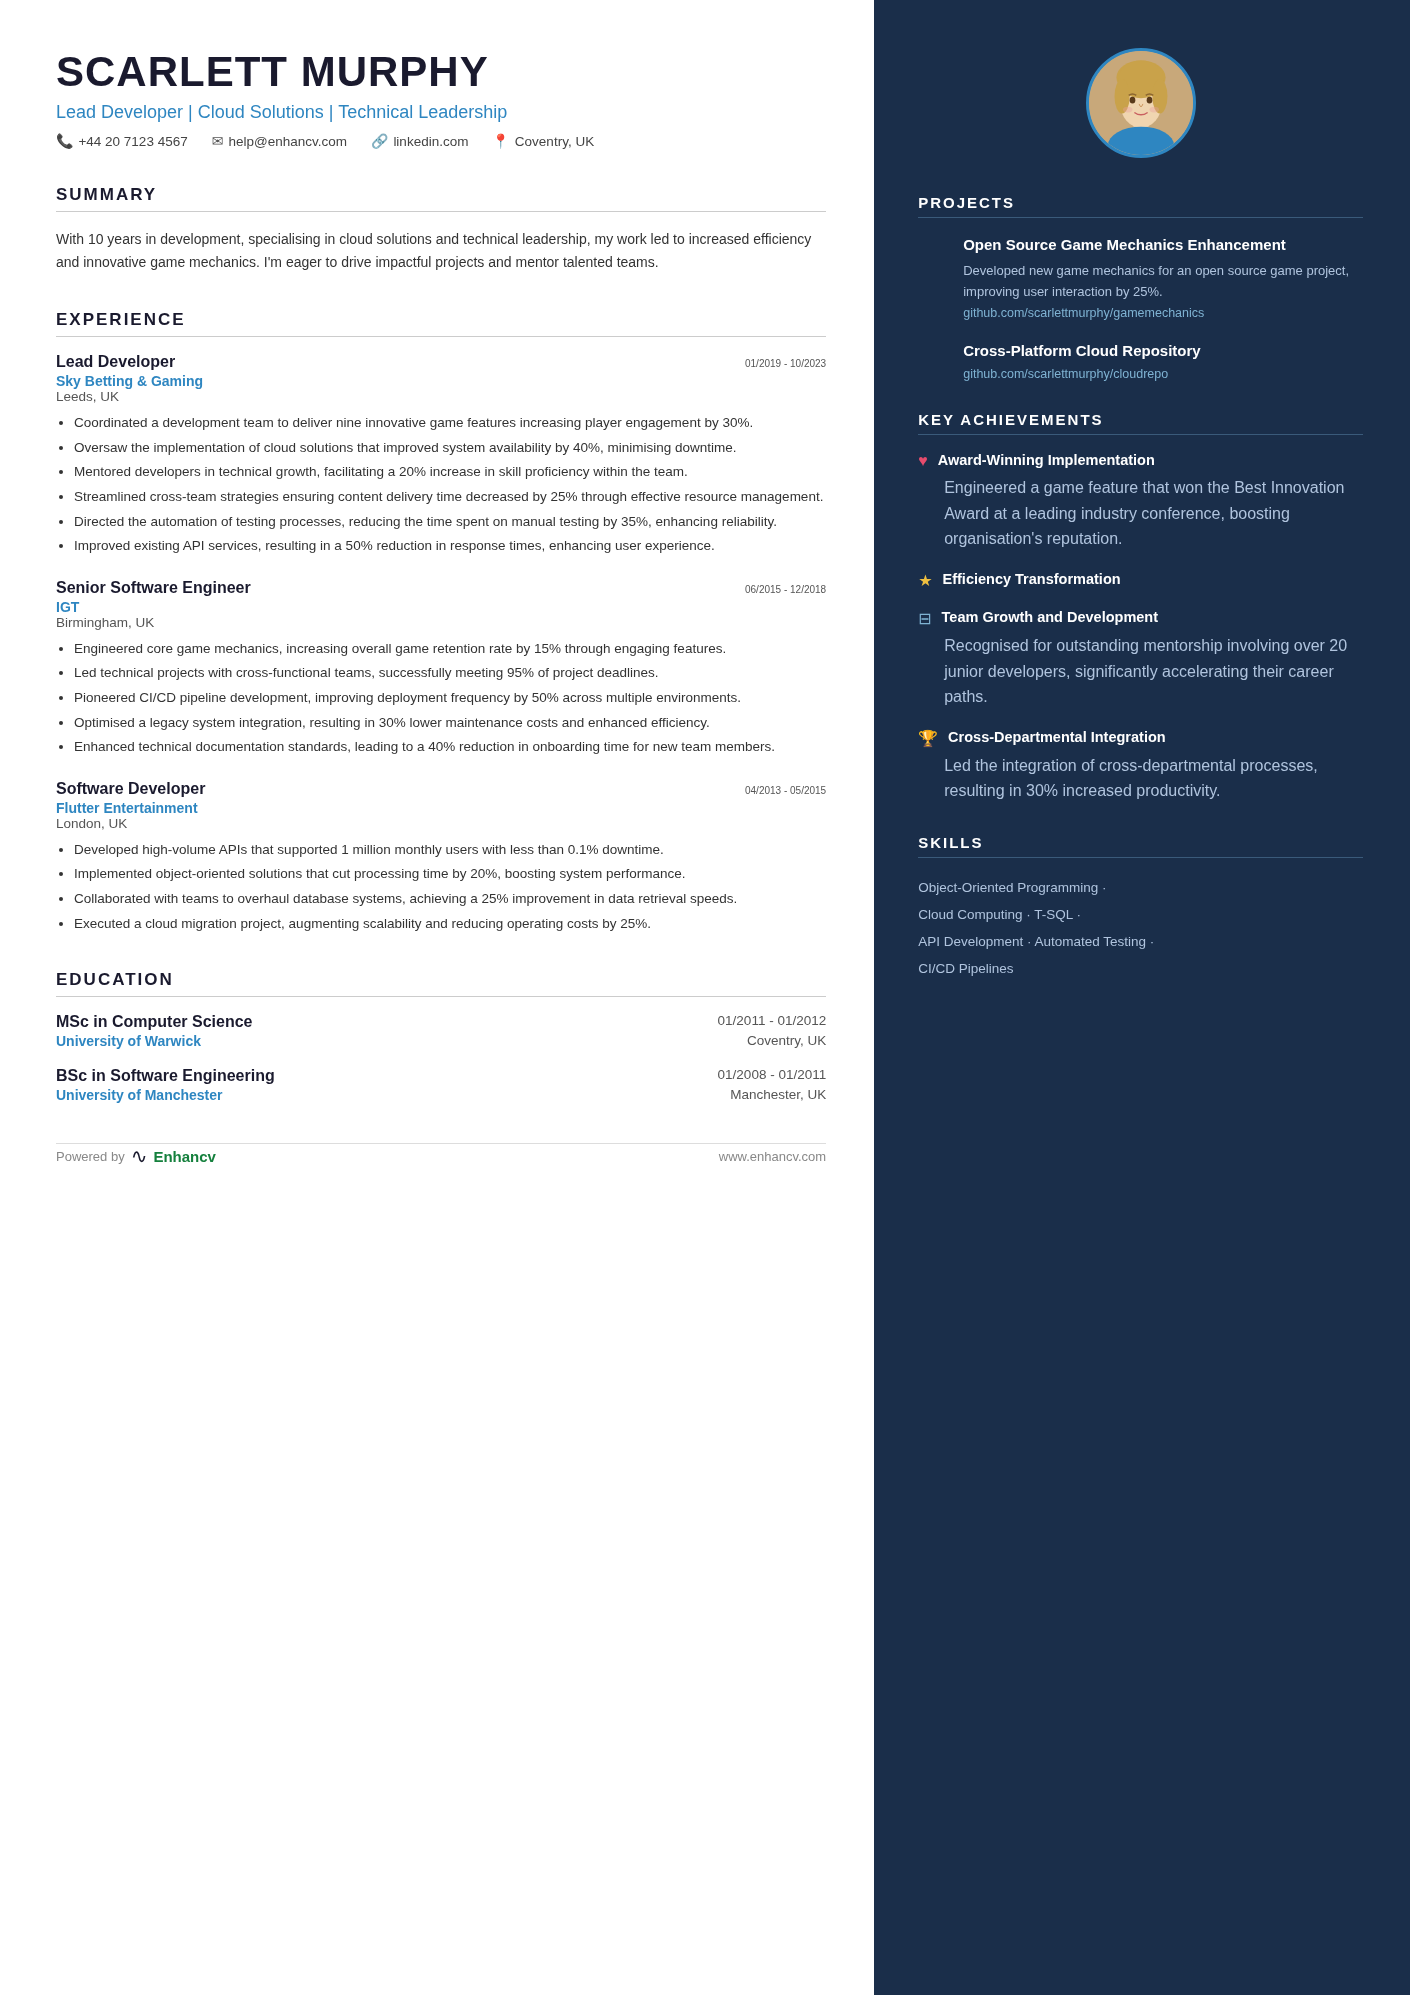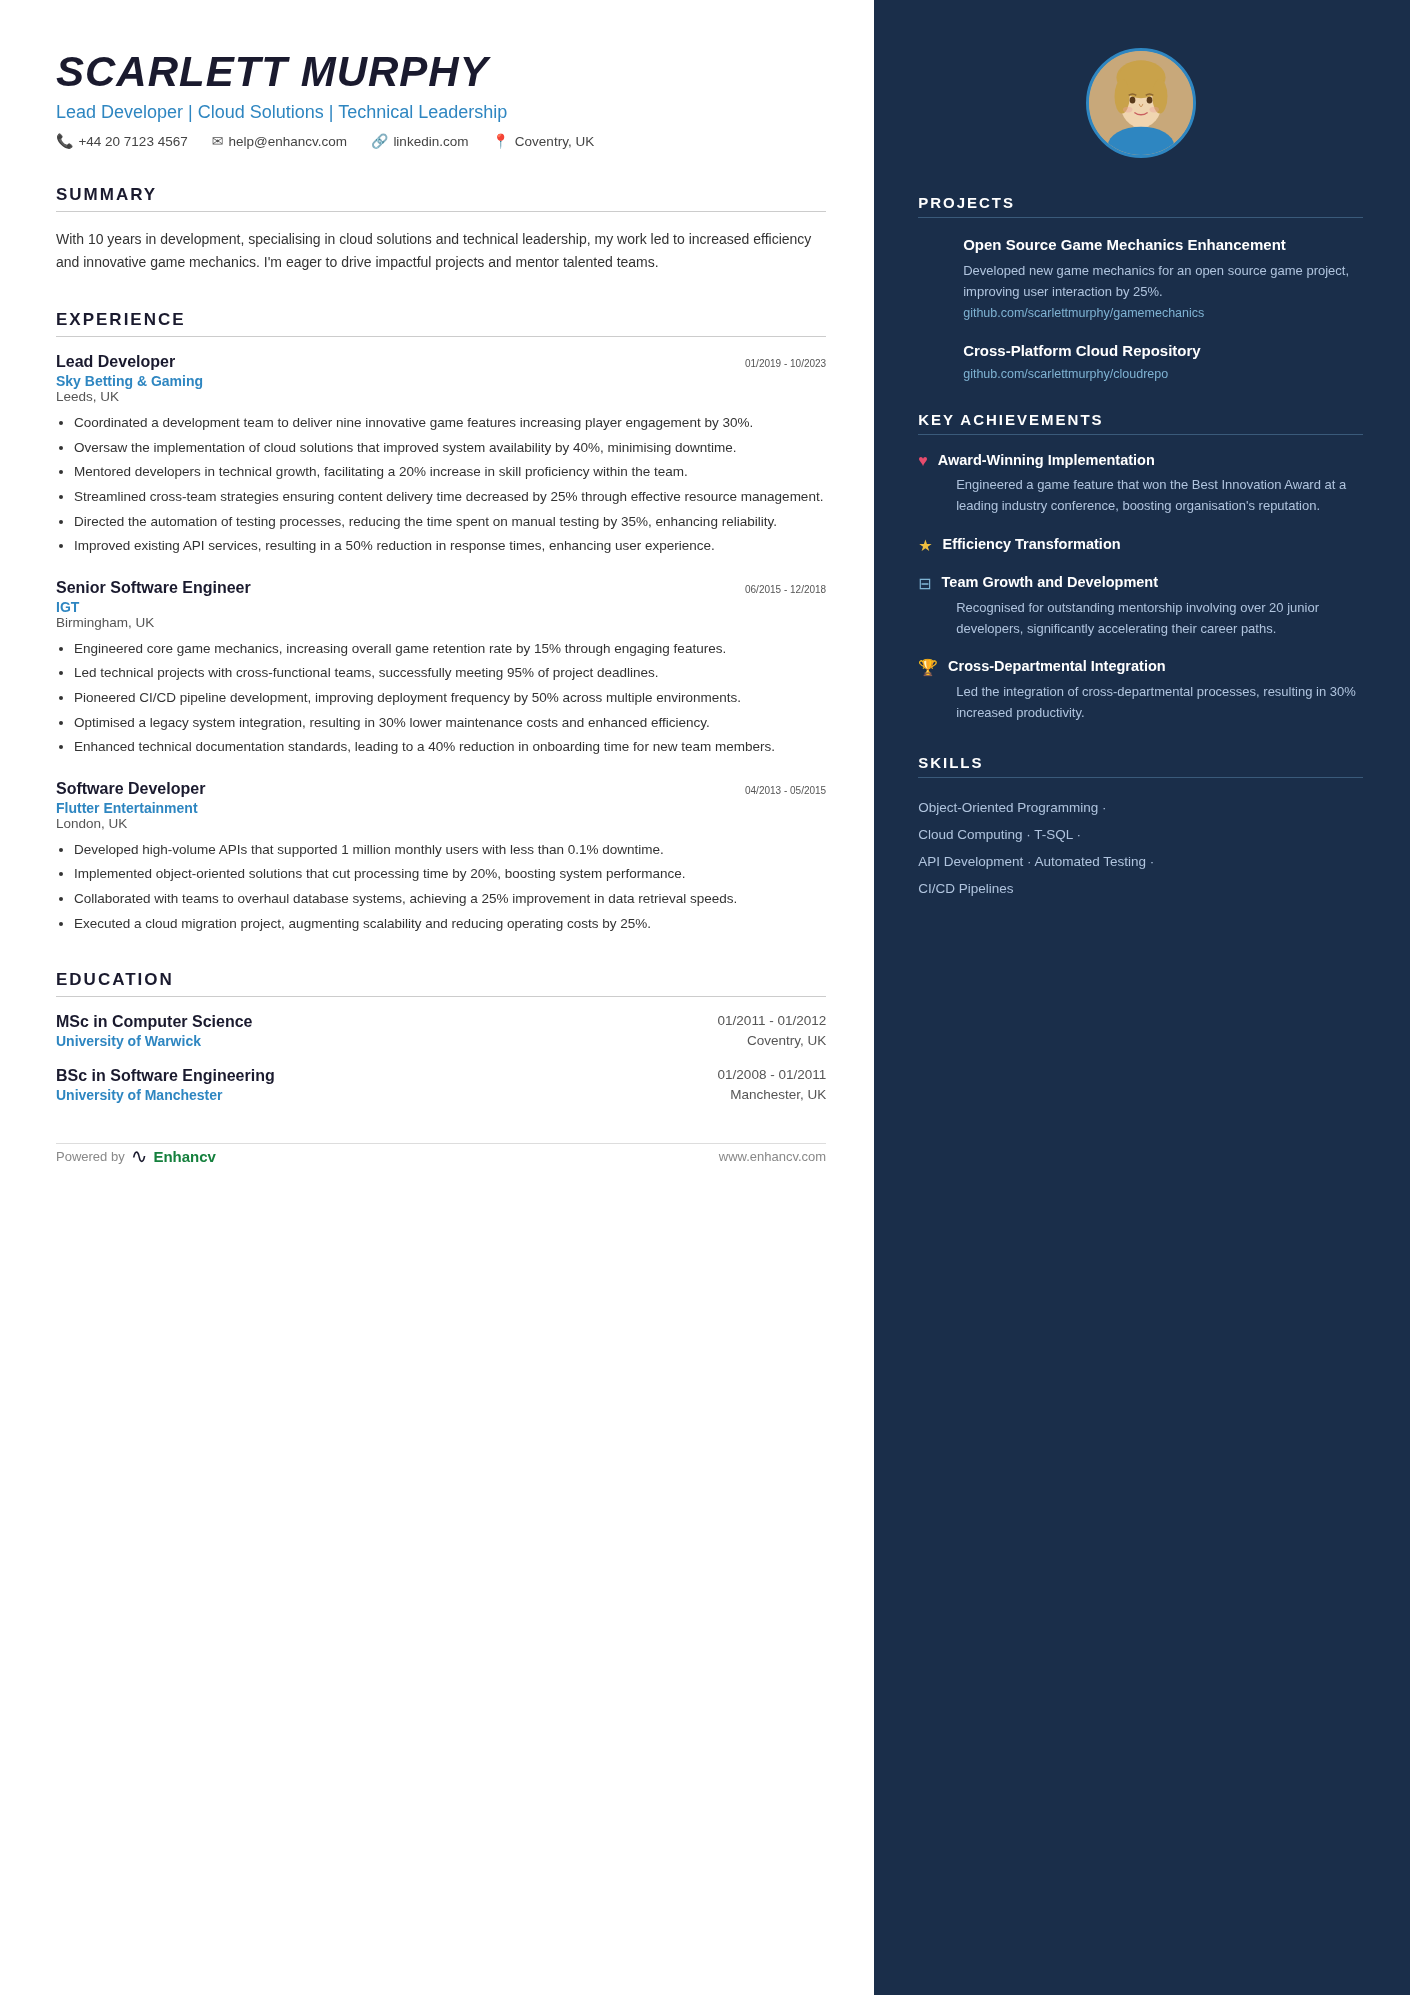--- a/index.html
+++ b/index.html
@@ -23,21 +23,20 @@
       position: relative;
     }
 
     
     .header-name {
       font-size: 42px;
       font-weight: 900;
       color: #1a1a2e;
       letter-spacing: 1px;
       text-transform: uppercase;
-      font-style: italic;
     }
     .header-subtitle {
       font-size: 18px;
       color: #2e86c1;
       margin-top: 6px;
       font-weight: 400;
     }
     .contact-row {
       display: flex;
       gap: 24px;
@@ -219,24 +218,24 @@
       margin-top: 1px;
       flex-shrink: 0;
     }
     .achievement-title {
       font-size: 14.5px;
       font-weight: 700;
       color: #fff;
       line-height: 1.35;
     }
     .achievement-desc {
-      font-size: 13px;
+      font-size: 16px;
       color: #b0c4de;
       line-height: 1.6;
-      margin-left: 38px;
+      margin-left: 26px;
     }
 
     
     .skills-text {
       font-size: 13.5px;
       color: #b0c4de;
       line-height: 2;
     }
   </style>
 </head>

